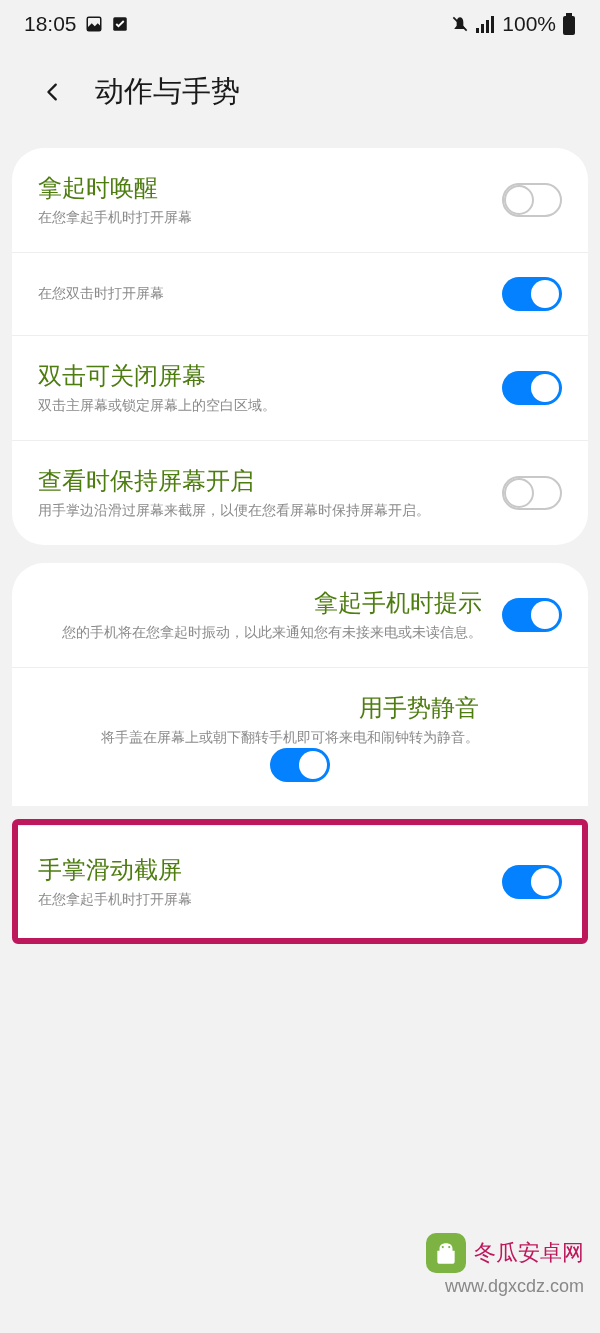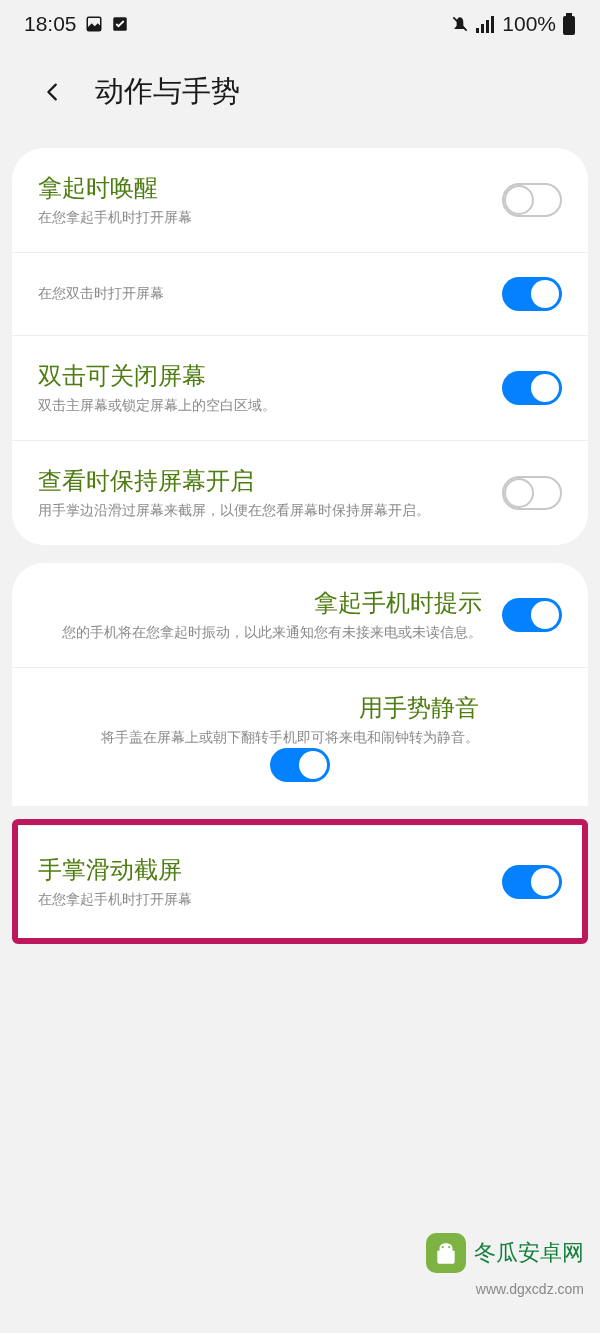--- a/index.html
+++ b/index.html
@@ -133,28 +133,28 @@
       width: 40px;
       height: 40px;
       background: #7cb342;
       border-radius: 10px;
       display: flex;
       align-items: center;
       justify-content: center;
     }
     .wm-text {
       font-size: 22px;
-      color: #15803d;
+      color: #be185d;
       font-weight: 500;
     }
     .wm-url {
       position: absolute;
       bottom: 36px;
       right: 16px;
-      font-size: 14px;
+      font-size: 18px;
       color: #888;
     }
   </style>
 </head>
 <body>
 
 <div class="status-bar">
   <div class="status-left">
     <span>18:05</span>
     <span class="status-icon">

